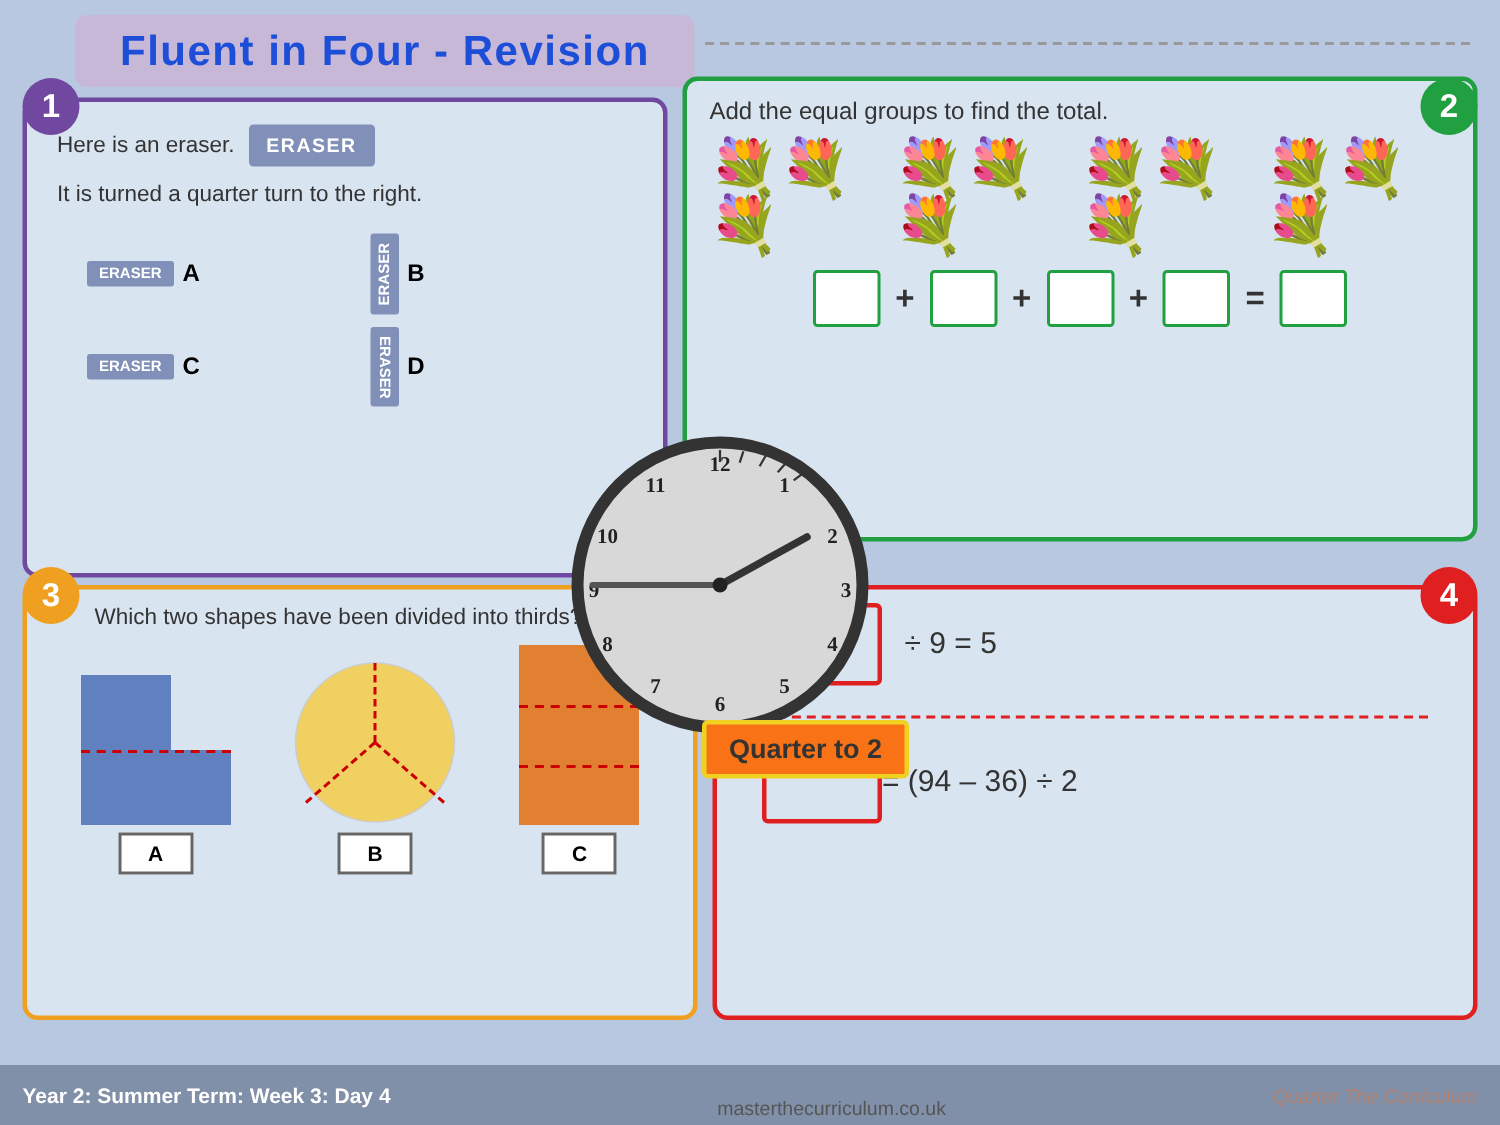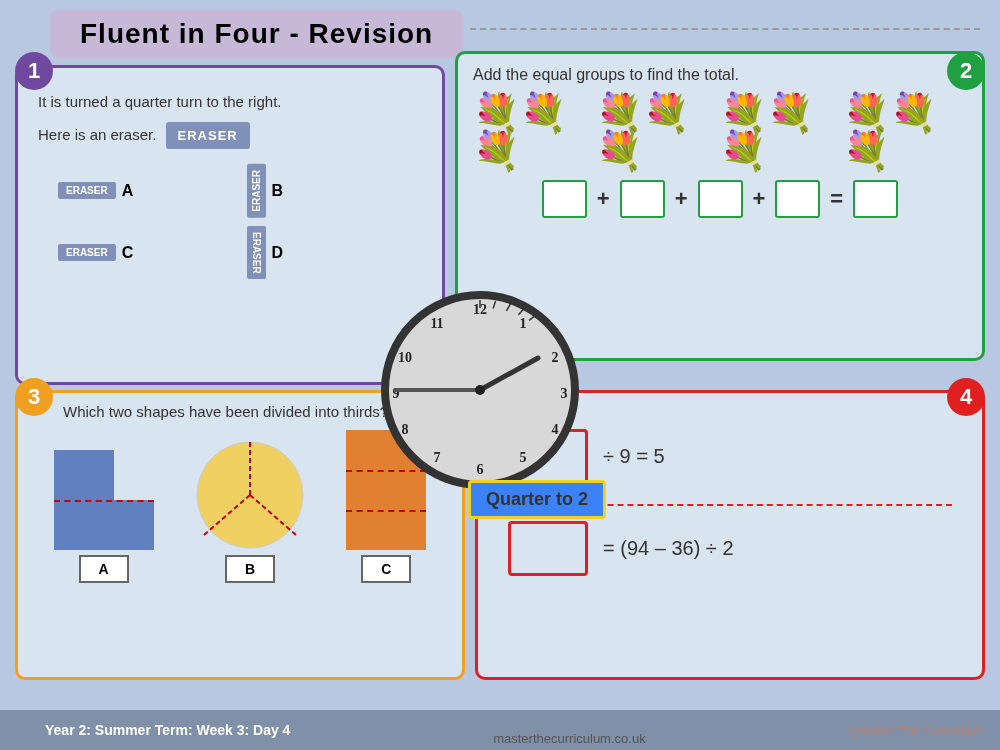--- a/index.html
+++ b/index.html
@@ -15,21 +15,21 @@
     
     .title-bar {
       position: absolute;
       top: 10px;
       left: 50px;
       background: #c8b8d8;
       border-radius: 8px;
       padding: 8px 30px;
       font-size: 28px;
       font-weight: bold;
-      color: #000000;
+      color: #1d4ed8;
       letter-spacing: 1px;
     }
 
     
     .dashed-line {
       position: absolute;
       top: 28px;
       left: 470px;
       right: 20px;
       border-top: 2px dashed #999;
@@ -279,41 +279,41 @@
       width: 200px;
       height: 200px;
       z-index: 20;
       font-family: Liberation Serif, serif;
     }
 
     .quarter-to-label {
       position: absolute;
       top: 480px;
       left: 468px;
-      background: #3b82f6;
+      background: #f97316;
       border: 3px solid #f0d020;
       padding: 6px 15px;
       font-size: 18px;
       font-weight: bold;
       color: #333;
       border-radius: 4px;
       z-index: 25;
     }
 
     
     .q4-box {
       position: absolute;
       top: 390px;
       left: 475px;
       width: 510px;
       height: 290px;
       border: 3px solid #e02020;
       border-radius: 10px;
       background: #d8e4f0;
-      padding: 36px 30px;
+      padding: 9px 30px;
     }
 
     .q4-top {
       display: flex;
       align-items: center;
       gap: 15px;
       margin-bottom: 20px;
     }
 
     .q4-answer-box {
@@ -331,21 +331,20 @@
 
     .q4-divider {
       border: none;
       border-top: 2px dashed #e02020;
       margin: 10px 0;
     }
 
     .q4-bottom {
       display: flex;
       align-items: center;
-      gap: 15px;
       margin-top: 10px;
     }
 
     
     .footer {
       position: absolute;
       bottom: 0;
       left: 0;
       right: 0;
       height: 40px;
@@ -353,21 +352,20 @@
       display: flex;
       align-items: center;
       justify-content: space-between;
       padding: 0 15px;
     }
 
     .footer-left {
       color: white;
       font-size: 14px;
       font-weight: bold;
-      margin-left: 30px;
     }
 
     .footer-center {
       color: #555;
       font-size: 13px;
       margin-top: 16px;
     }
 
     .footer-right {
       color: #b08070;
@@ -385,26 +383,26 @@
 <div class="title-bar">
   <span>Fluent in Four - Revision</span>
 </div>
 <div class="dashed-line"></div>
 
 <div class="num-circle q1-num">
   <span>1</span>
 </div>
 
 <div class="q1-box">
-  <div class="q1-text" style="margin-top:8px;">
-    <span>It is turned a quarter turn to the right.</span>
-  </div>
   <div class="q1-text">
     <span>Here is an eraser.</span>
     <span class="eraser-label">ERASER</span>
+  </div>
+  <div class="q1-text" style="margin-top:8px;">
+    <span>It is turned a quarter turn to the right.</span>
   </div>
 
   <div class="eraser-options">
 
     <div class="eraser-option">
       <span class="eraser-h">ERASER</span>
       <span style="font-size:16px;font-weight:bold;">A</span>
     </div>
 
     <div class="eraser-option">

